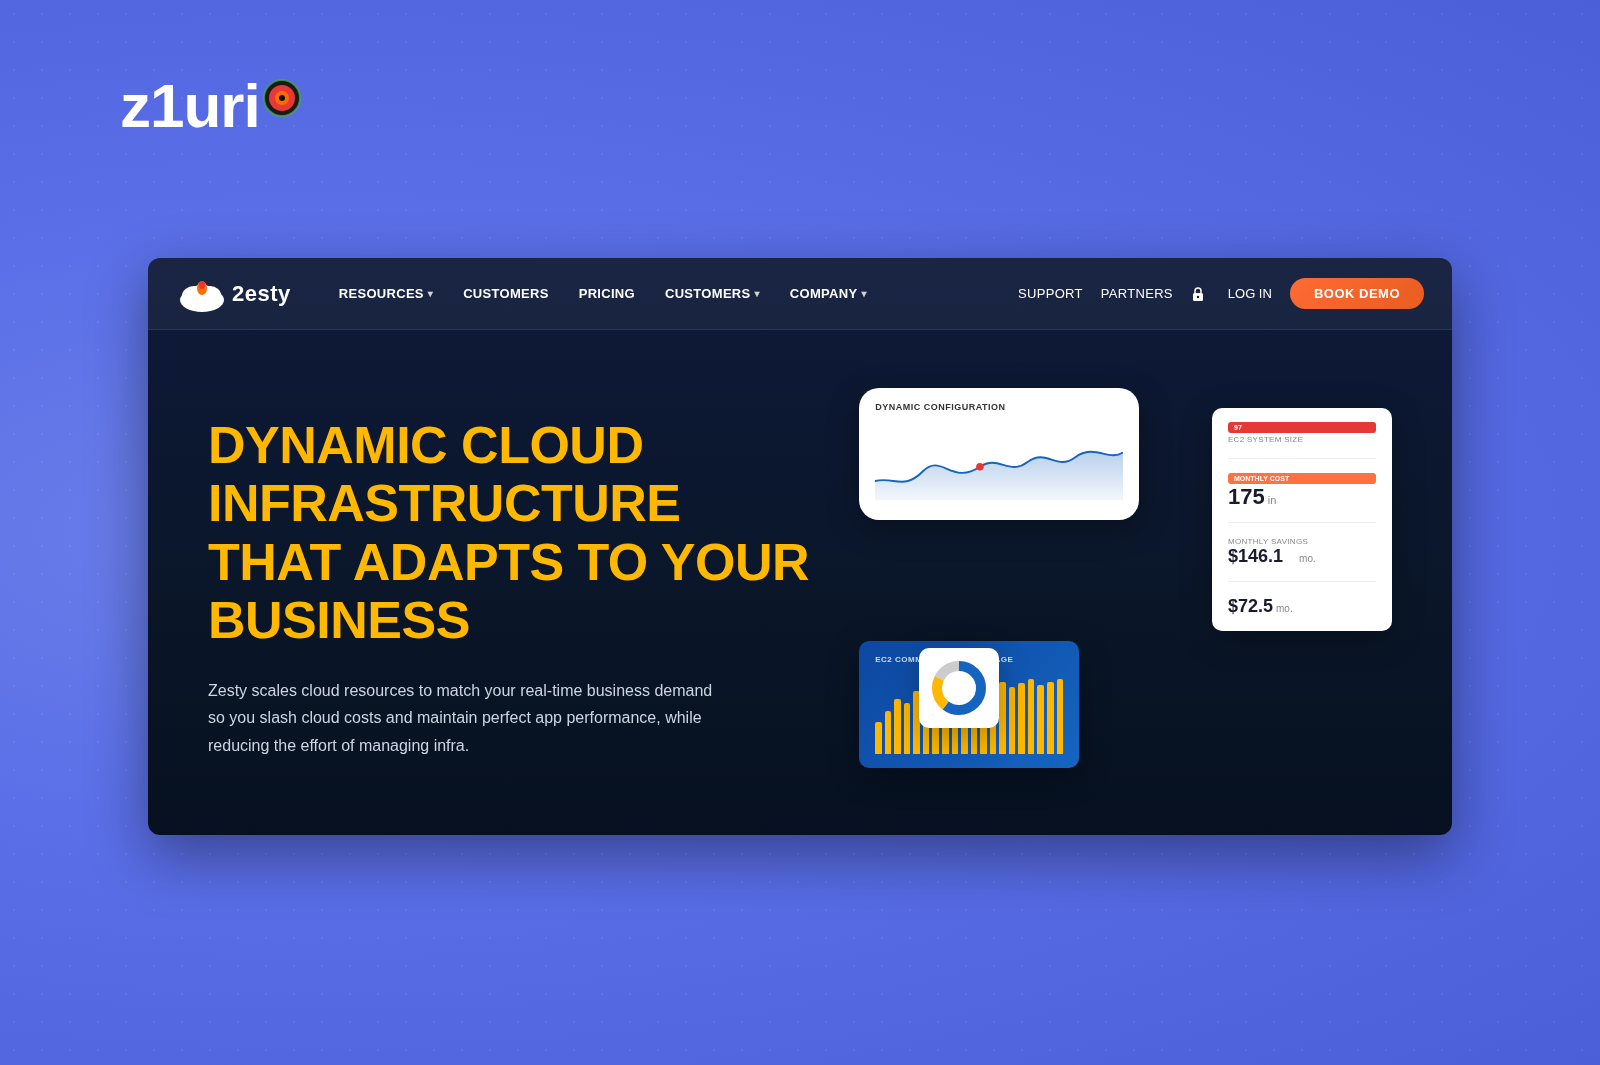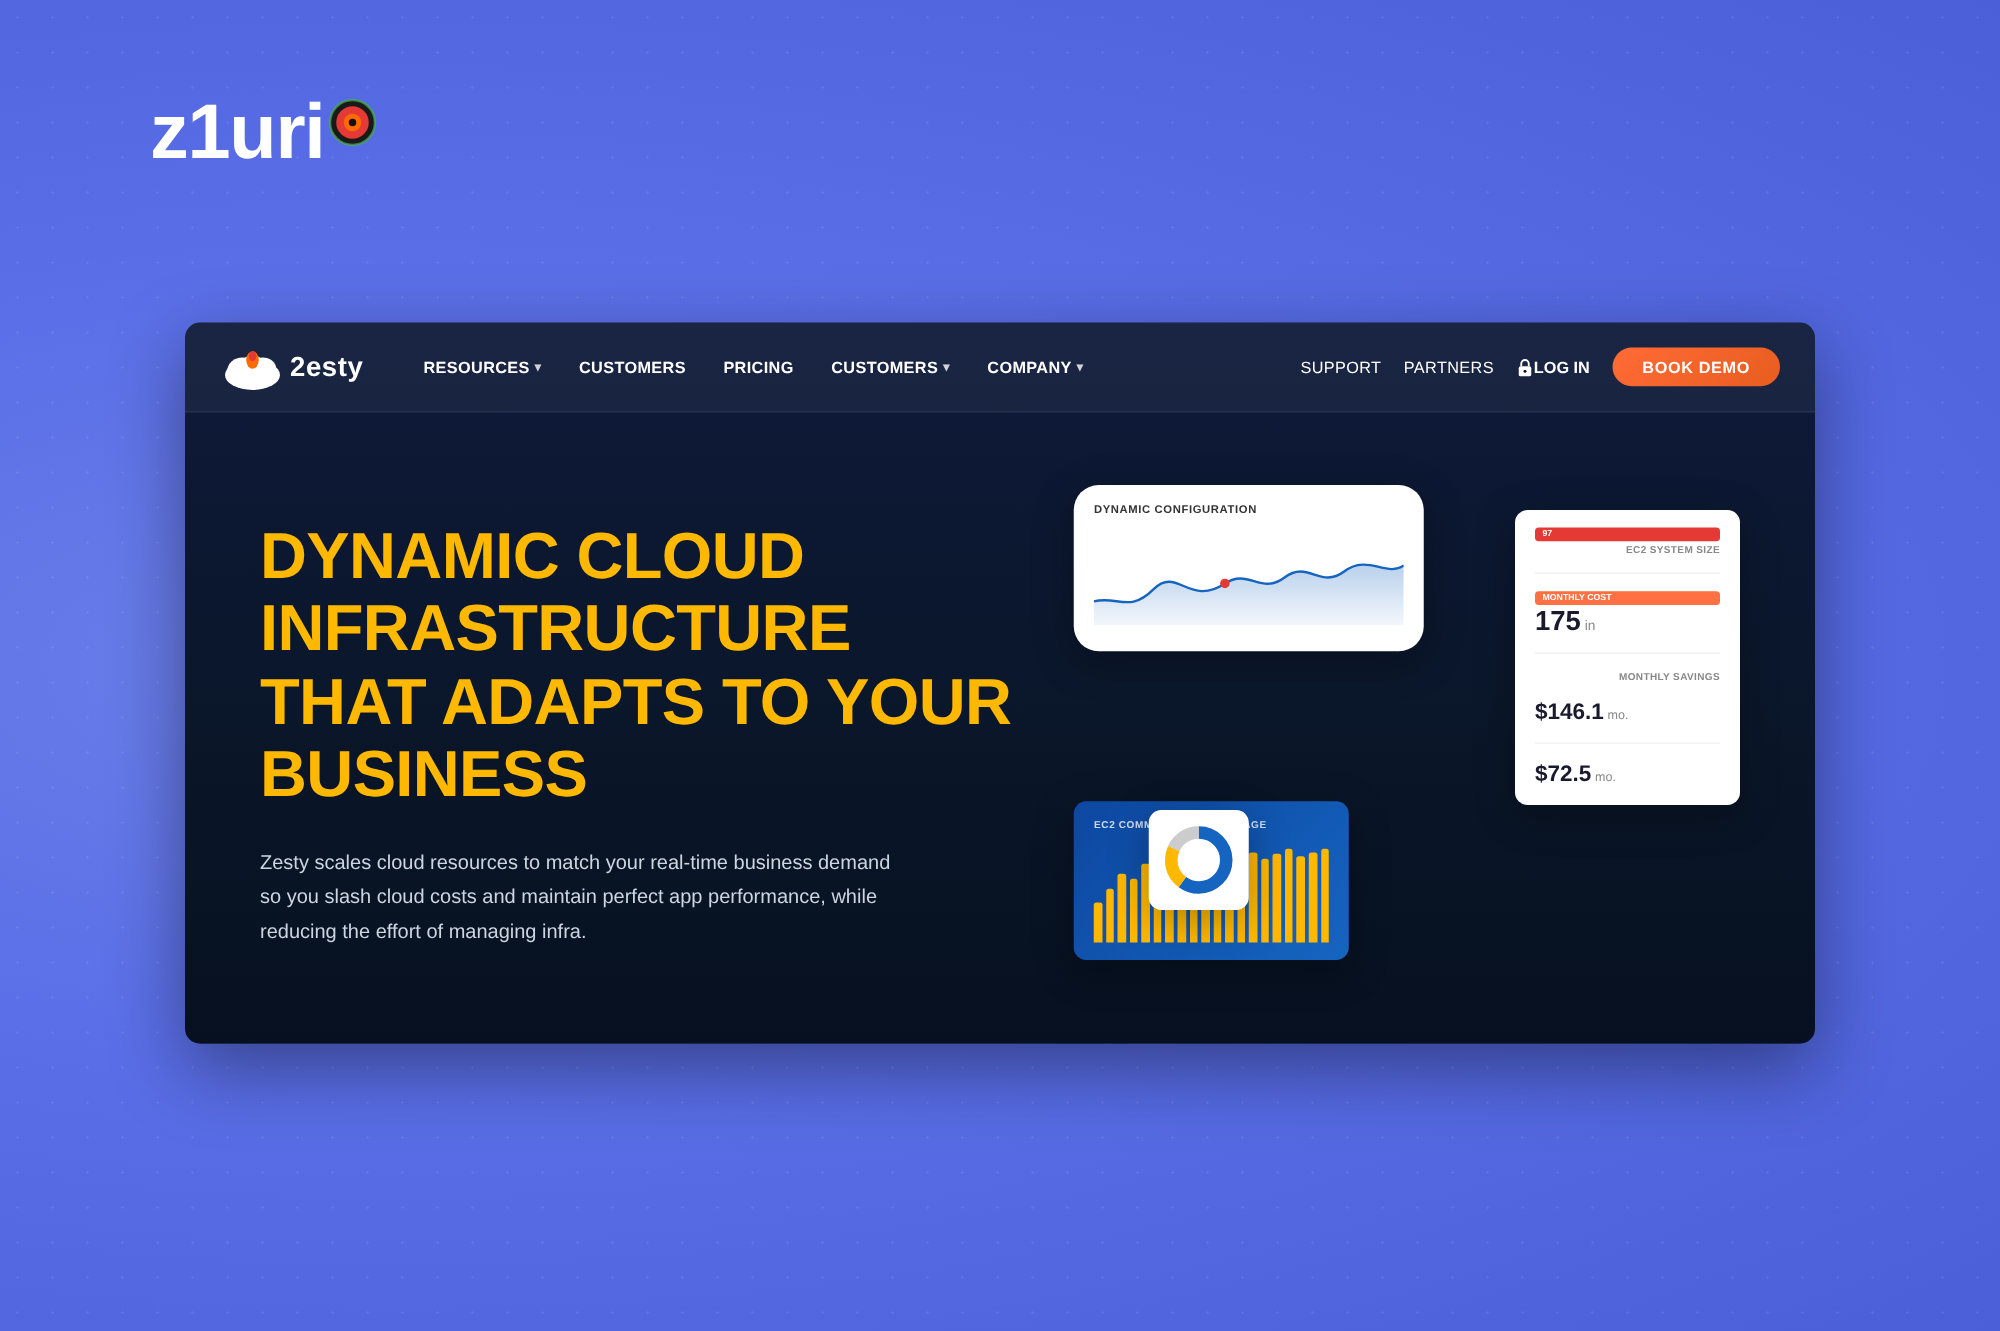--- a/index.html
+++ b/index.html
@@ -131,24 +131,24 @@
       color: white;
       font-size: 13px;
       font-weight: 400;
       cursor: pointer;
       letter-spacing: 0.3px;
     }
 
     .nav-login {
       display: flex;
       align-items: flex-start;
-      gap: 0;
+      gap: 23px;
       color: white;
       font-size: 13px;
-      font-weight: 700;
+      font-weight: 400;
       cursor: pointer;
     }
 
     .lock-icon {
       width: 14px;
       height: 16px;
     }
 
     .book-demo-btn {
       background: linear-gradient(135deg, #ff6b35, #e85d20);
@@ -255,24 +255,23 @@
     }
 
     .stat-item {
       display: flex;
       flex-direction: column;
     }
 
     .stat-label {
       font-size: 8px;
       color: #888;
-      font-weight: 700;
+      font-weight: 400;
       text-transform: uppercase;
       letter-spacing: 0.3px;
-      text-align: right;
     }
 
     .stat-value {
       font-size: 22px;
       font-weight: 800;
       color: #1a1a2e;
       line-height: 1;
     }
 
     .tag-red {
@@ -497,21 +496,21 @@
             <div class="stat-item">
               <span class="tag-orange">MONTHLY COST</span>
               <div style="display:flex;align-items:baseline;gap:3px;">
                 <span class="stat-value">175</span>
                 <span style="font-size:11px;color:#888;">in</span>
               </div>
             </div>
             <hr class="divider-line">
             <div class="stat-item">
               <span class="stat-label">MONTHLY SAVINGS</span>
-              <div style="display:flex;align-items:baseline;gap:3px;margin-top:13px;">
+              <div style="display:flex;align-items:baseline;gap:16px;">
                 <span style="font-size:18px;font-weight:800;color:#1a1a2e;">$146.1</span>
                 <span style="font-size:10px;color:#888;">mo.</span>
               </div>
             </div>
             <hr class="divider-line">
             <div class="stat-item">
               <div style="display:flex;align-items:baseline;gap:3px;">
                 <span style="font-size:18px;font-weight:800;color:#1a1a2e;">$72.5</span>
                 <span style="font-size:10px;color:#888;">mo.</span>
               </div>

